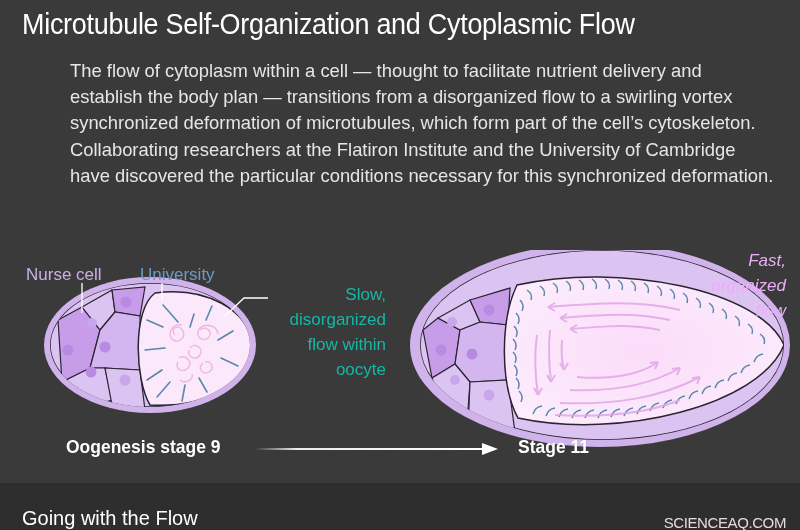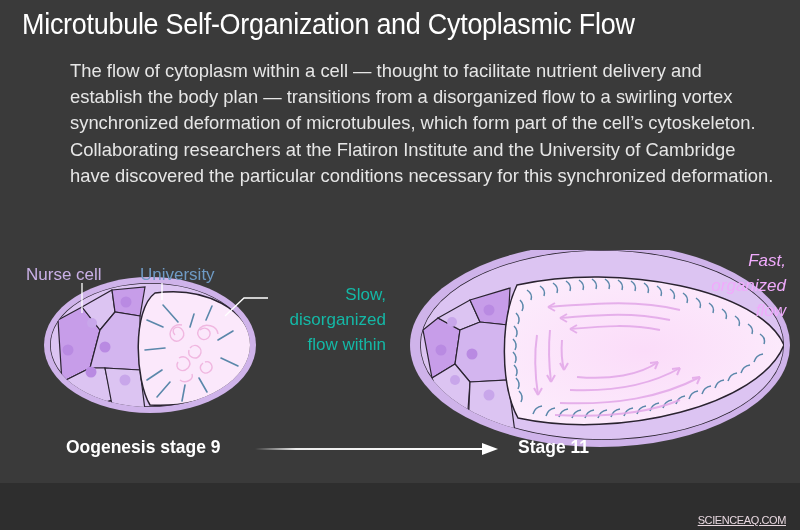--- a/index.html
+++ b/index.html
@@ -36,21 +36,21 @@
   .footer {
     position: absolute; left: 0; top: 483px; width: 800px; height: 47px;
     background: #2e2e2e;
   }
   .footer-title {
     position: absolute; left: 22px; top: 24px;
     font-size: 20px; color: #ffffff; white-space: nowrap;
   }
   .watermark {
     position: absolute; right: 14px; top: 31px;
-    font-size: 11px; color: #e8d8e0; letter-spacing: -0.4px; text-decoration: underline;
+    font-size: 15px; color: #e8d8e0; letter-spacing: -0.4px;
   }
 </style>
 </head>
 <body>
 
 <div class="title">Microtubule Self-Organization and Cytoplasmic Flow</div>
 
 <div class="intro">
   <span>The flow of cytoplasm within a cell — thought to facilitate nutrient delivery and</span>
   <span>establish the body plan — transitions from a disorganized flow to a swirling vortex</span>
@@ -228,25 +228,27 @@
     <polygon points="482,443 498,449 482,455" fill="#ffffff"></polygon>
   </g>
 </svg>
 
 <div class="lbl lbl-nurse">Nurse cell</div>
 <div class="lbl lbl-micro">University</div>
 <div class="lbl lbl-slow">
   <div>Slow,</div>
   <div>disorganized</div>
   <div>flow within</div>
+  <div>oocyte</div>
 </div>
 <div class="lbl lbl-fast">
   <div>Fast,</div>
   <div>organized</div>
   <div>flow</div>
 </div>
 
 <div class="stage stage-9">Oogenesis stage 9</div>
 <div class="stage stage-11">Stage 11</div>
 
 <div class="footer">
+  <div class="footer-title">Going with the Flow</div>
   <div class="watermark">SCIENCEAQ.COM</div>
 </div>
 
 </body></html>

